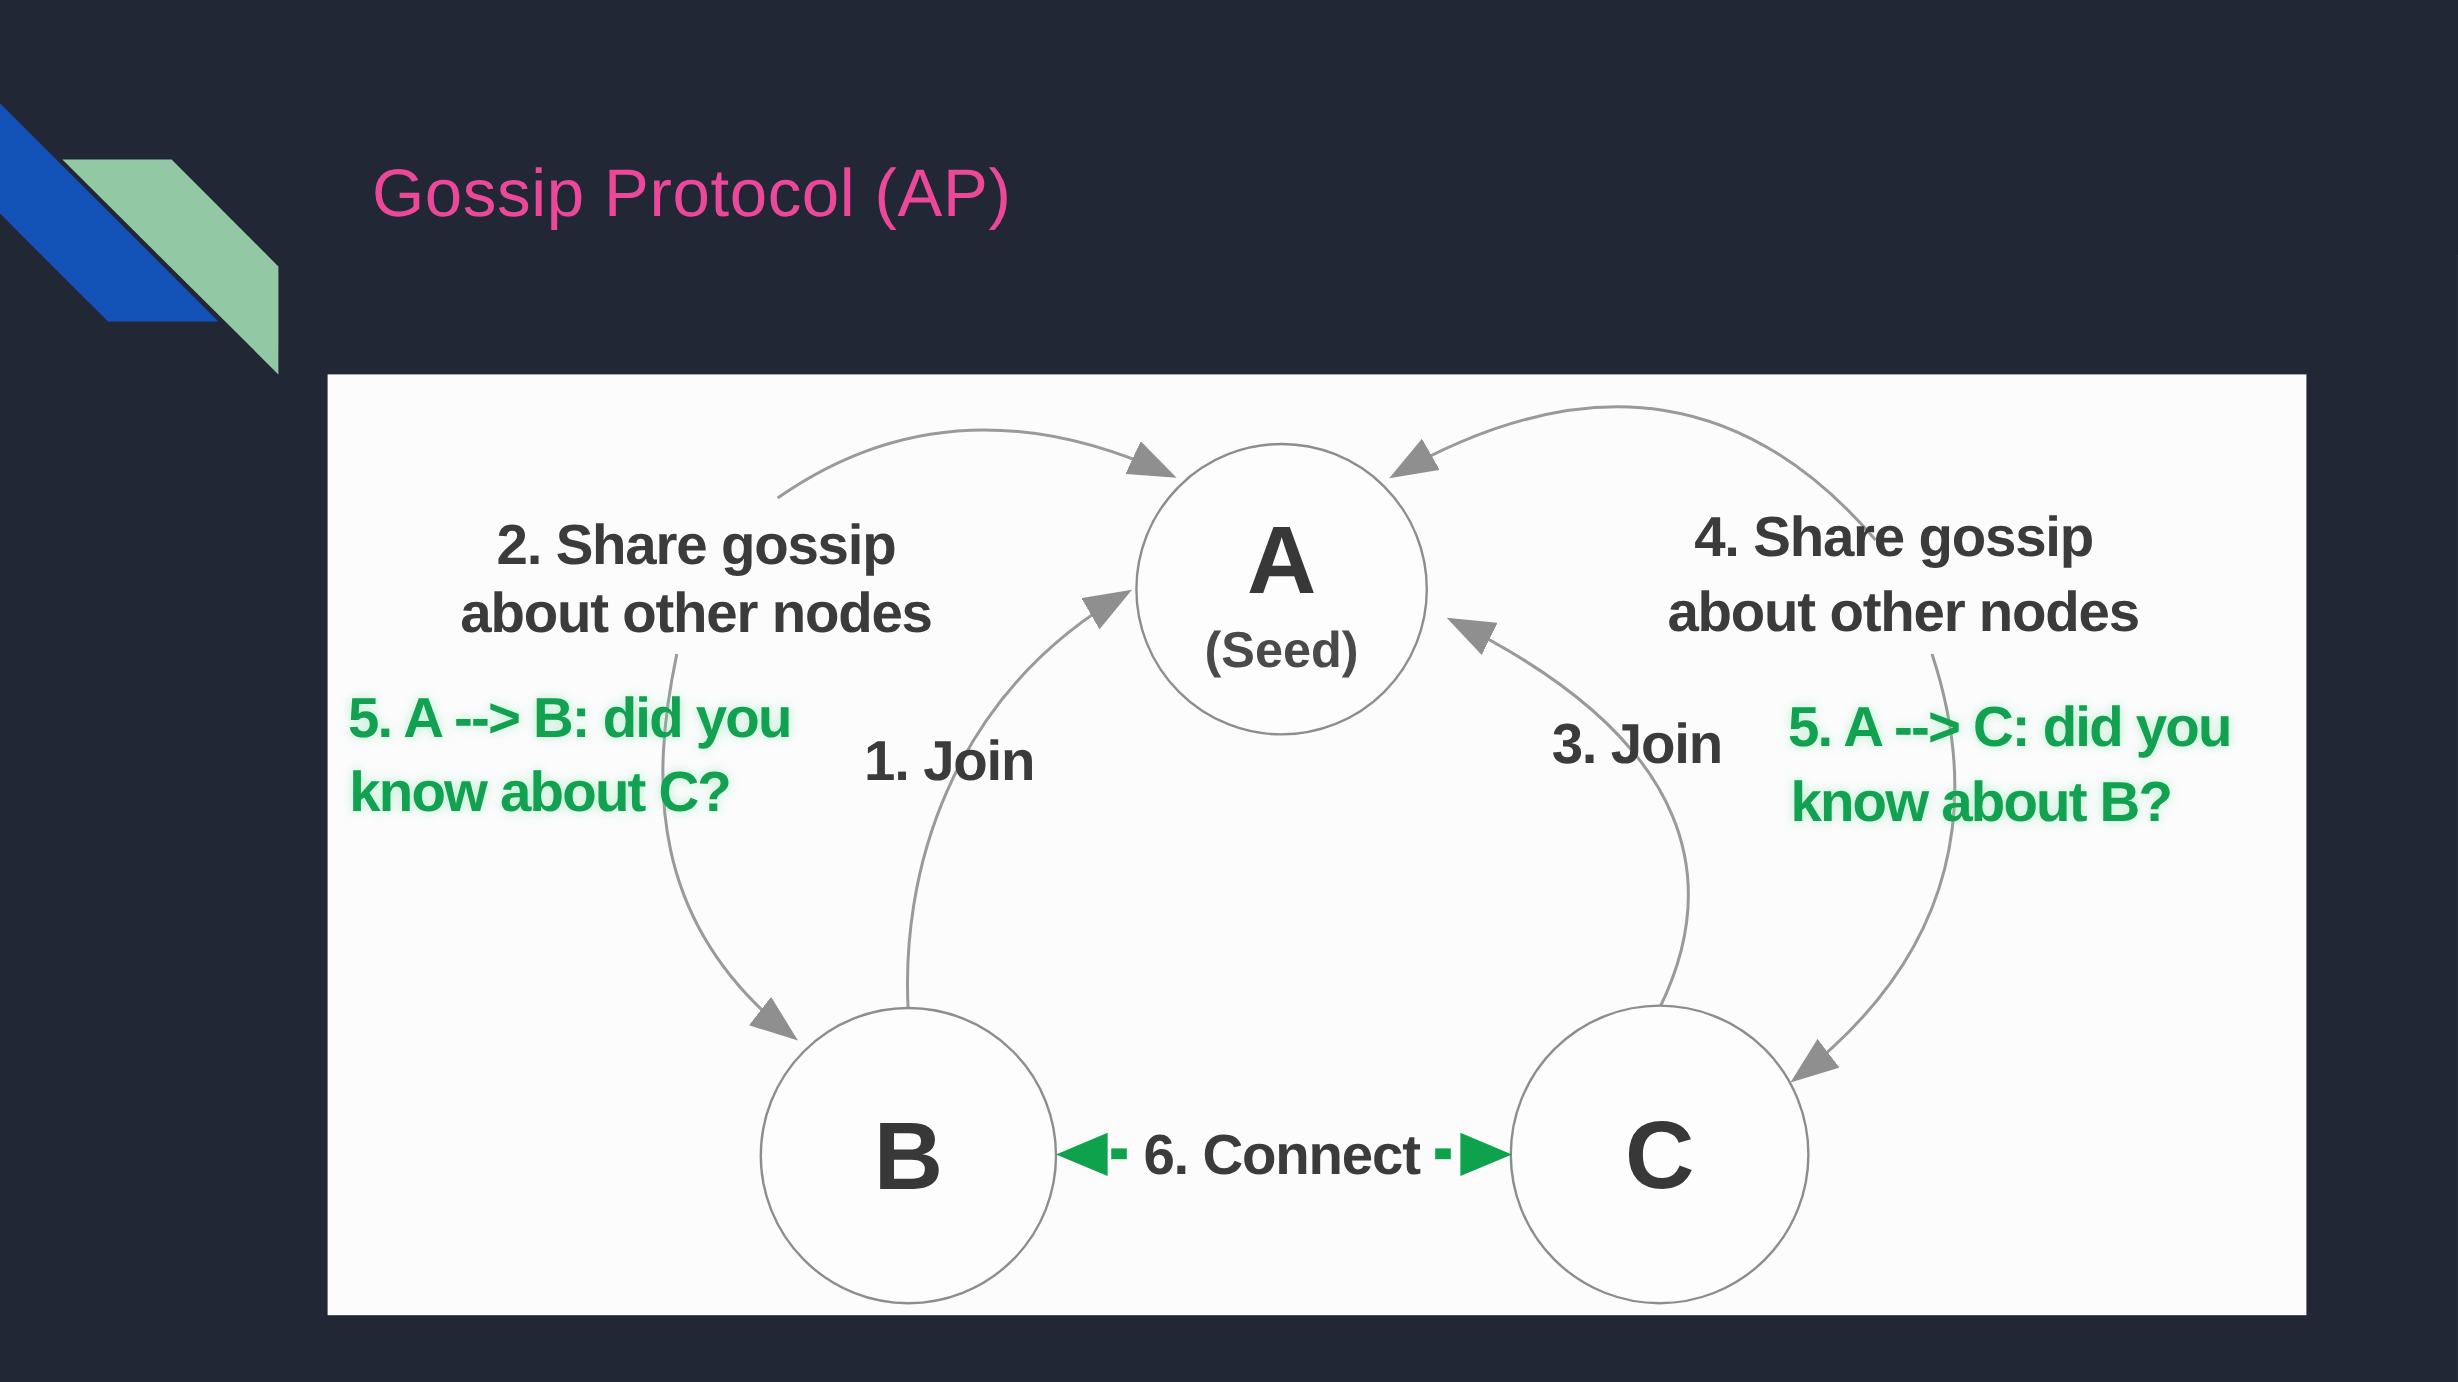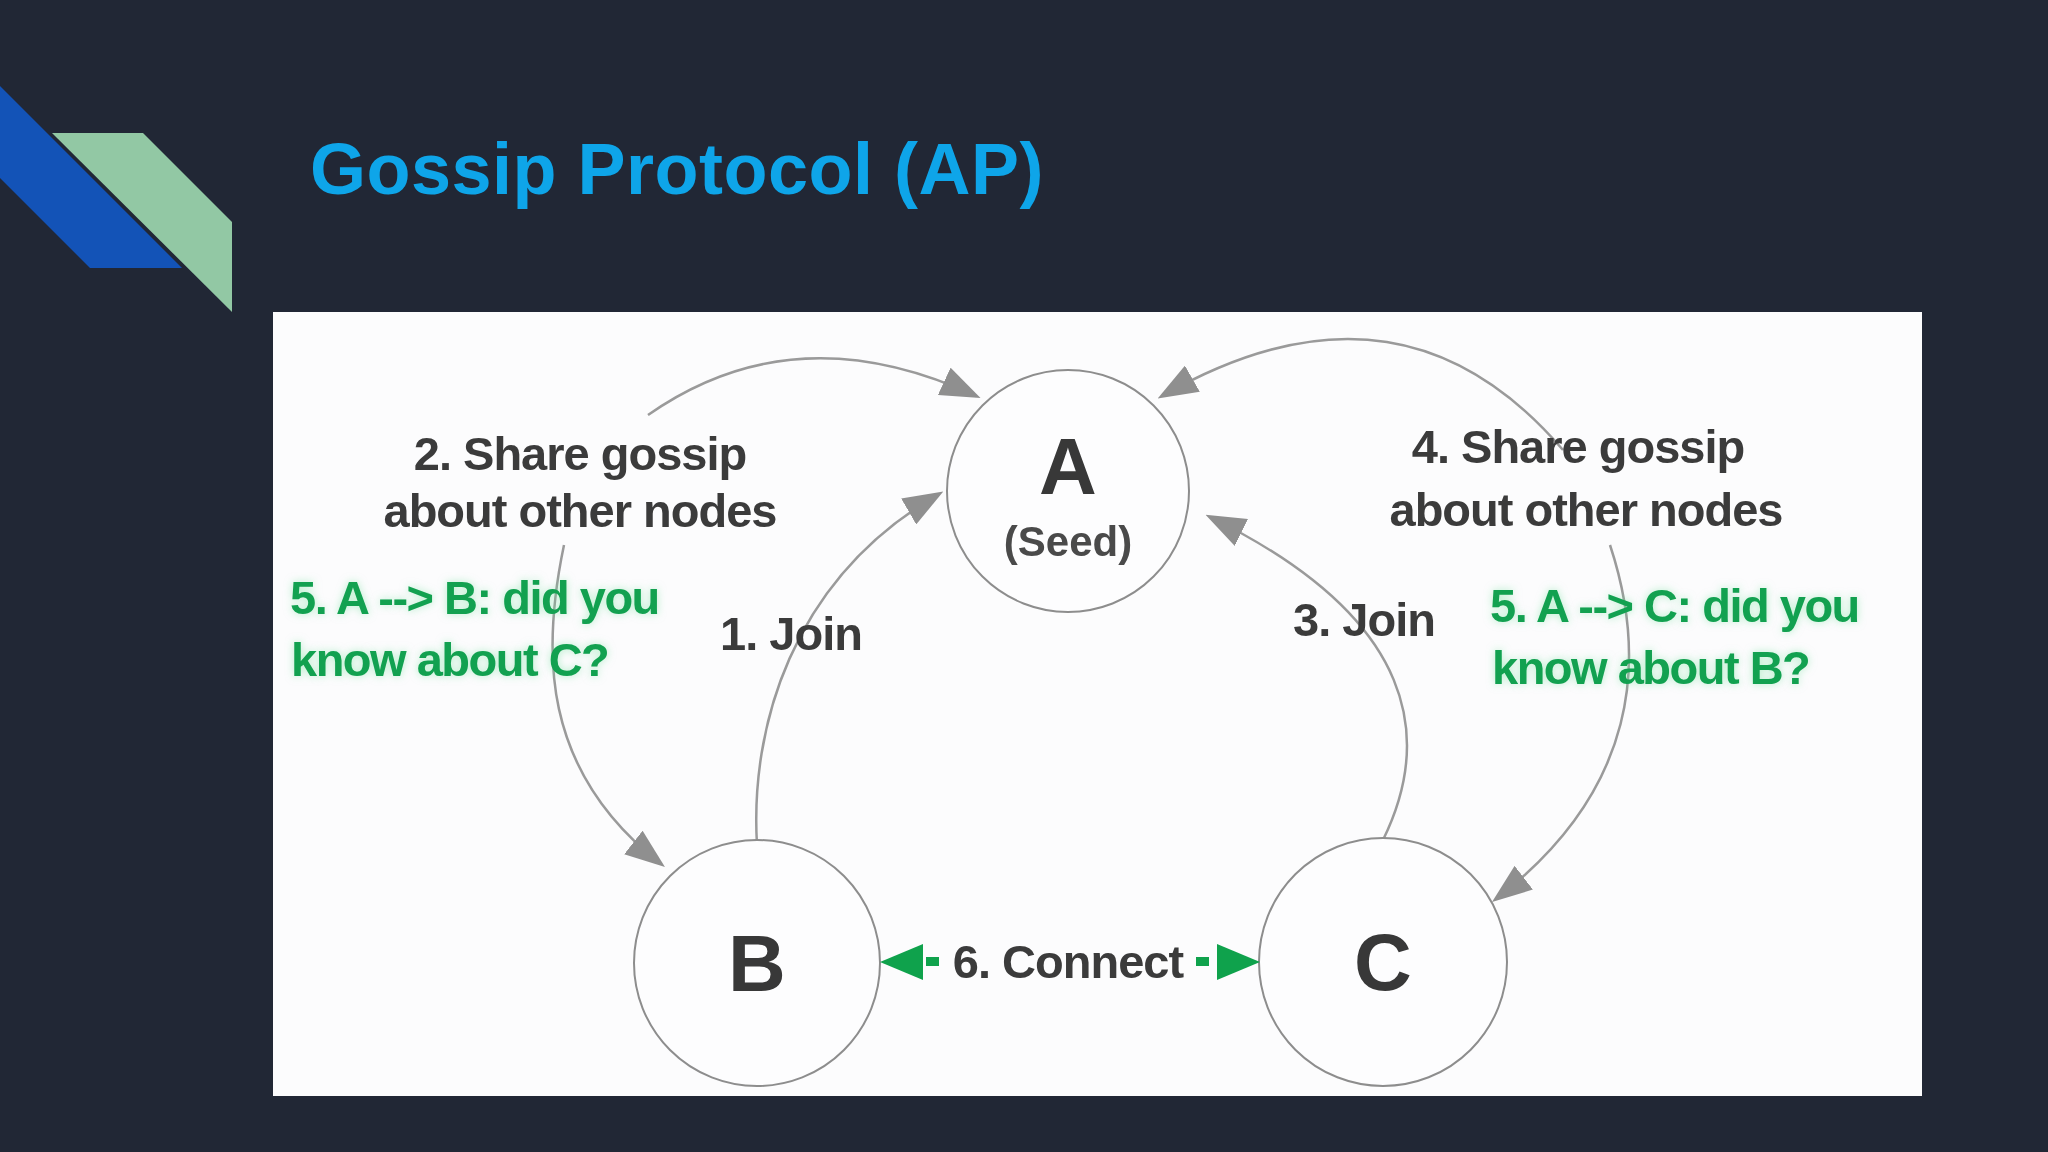--- a/index.html
+++ b/index.html
@@ -4,22 +4,22 @@
 <style>
   html,body{margin:0;padding:0;background:#10131d;}
   .stage{
     position:relative;width:2048px;height:1152px;overflow:hidden;
     background:#212735;
     font-family:"Liberation Sans","DejaVu Sans",sans-serif;
   }
   .corner-decoration{position:absolute;left:0;top:0;}
   .slide-title{
     position:absolute;left:310px;top:128px;
-    font-size:72px;font-weight:700;letter-spacing:0.5px;
-    color:#0ea5e9;white-space:nowrap;
+    font-size:56px;font-weight:400;letter-spacing:0.5px;
+    color:#ec4899;white-space:nowrap;
   }
   .diagram-panel{
     position:absolute;left:273px;top:312px;width:1649px;height:784px;
     background:#fcfcfd;
   }
   .diagram-panel svg{display:block;}
   svg text{font-family:"Liberation Sans","DejaVu Sans",sans-serif;}
   .node-label{font-size:80px;font-weight:bold;fill:#383838;}
   .node-sub{font-size:42px;font-weight:bold;fill:#4a4a4a;}
   .step{font-size:47px;font-weight:bold;fill:#3b3b3b;letter-spacing:-1px;}

